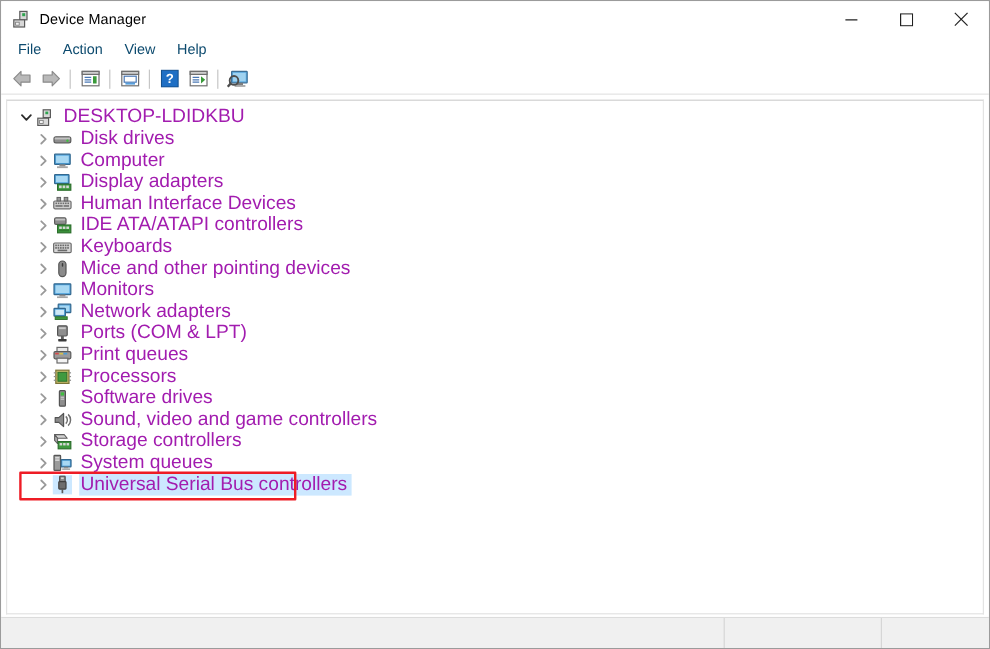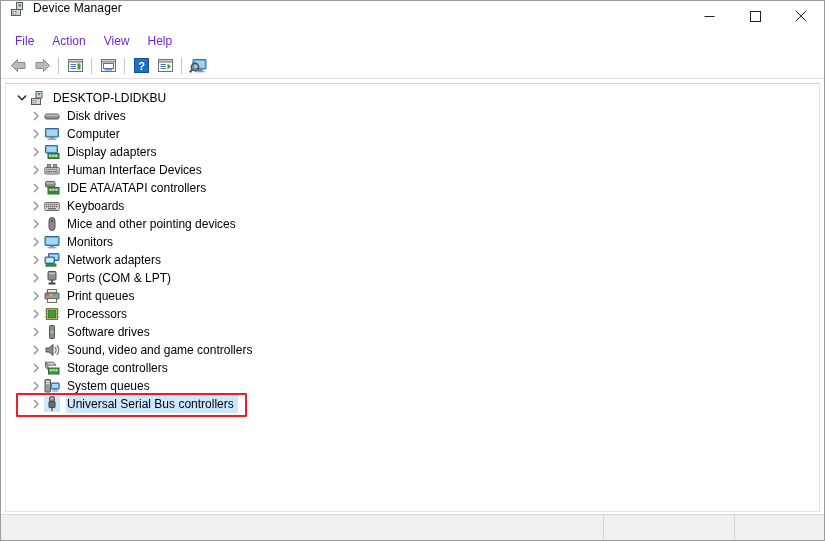--- a/index.html
+++ b/index.html
@@ -24,21 +24,21 @@
     background: #ffffff;
     display: flex;
     flex-direction: column;
   }
 
   
   .titlebar {
     height: 30px;
     min-height: 30px;
     display: flex;
-    align-items: flex-start;
+    align-items: center;
     background: #ffffff;
     position: relative;
   }
   .titlebar-icon {
     width: 16px;
     height: 16px;
     margin-left: 9px;
     margin-right: 7px;
     position: relative;
     flex: 0 0 auto;
@@ -70,21 +70,21 @@
     height: 22px;
     min-height: 22px;
     display: flex;
     align-items: center;
     padding-left: 5px;
     background: #ffffff;
   }
   .menu-item {
     padding: 2px 9px 3px 9px;
     font-size: 12px;
-    color: #6d28d9;
+    color: #0c4a6e;
     line-height: 15px;
   }
 
   
   .toolbar {
     height: 26px;
     min-height: 26px;
     display: flex;
     align-items: center;
     padding-left: 5px;
@@ -146,22 +146,22 @@
     flex: 0 0 auto;
   }
   .node-icon {
     width: 16px;
     height: 16px;
     margin-right: 6px;
     flex: 0 0 auto;
     position: relative;
   }
   .node-label {
-    font-size: 12px;
-    color: #000000;
+    font-size: 16px;
+    color: #a21caf;
     line-height: 16px;
     padding: 1px 4px 1px 1px;
   }
   .tree-row.selected .node-label {
     background: #cce8ff;
   }
   .tree-row.selected .node-icon {
     background: #cce8ff;
   }
 

